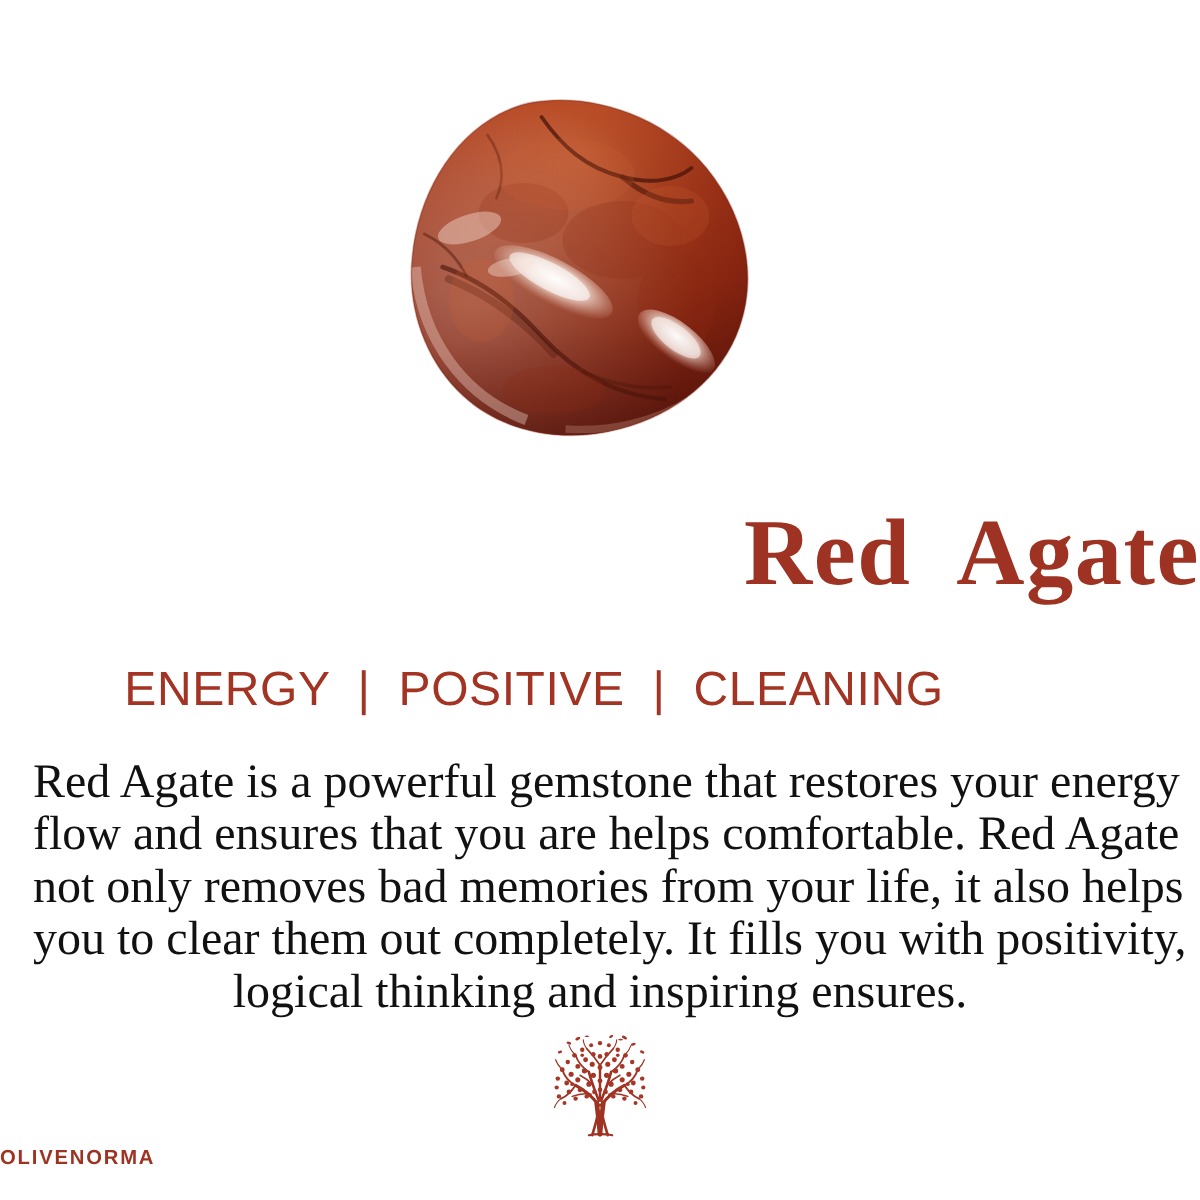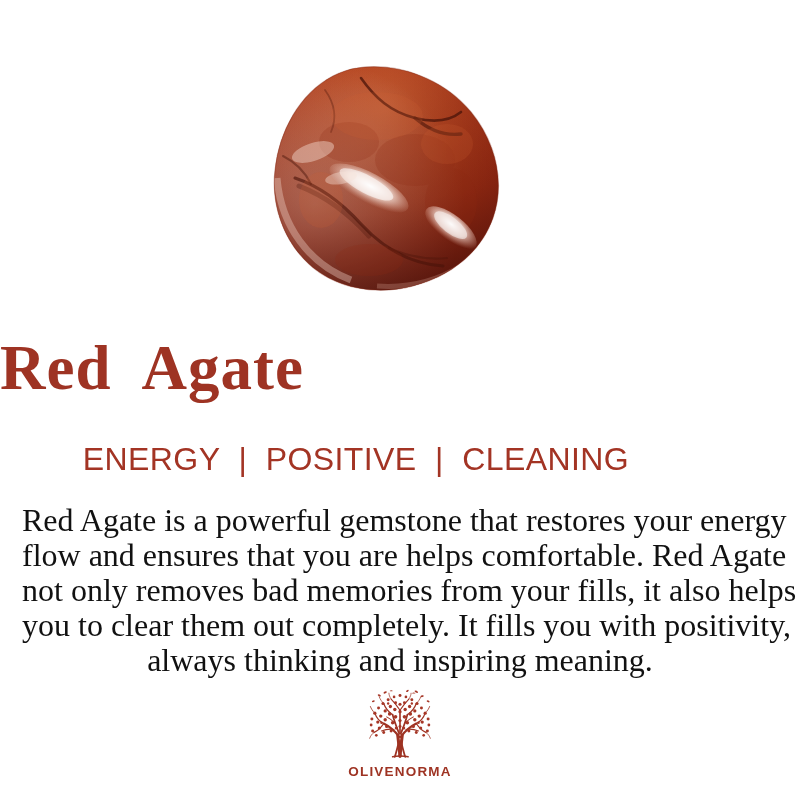--- a/index.html
+++ b/index.html
@@ -32,21 +32,21 @@
     width: 250px;
     height: 240px;
   }
 
   
   .title {
     position: absolute;
     left: 0;
     top: 337px;
     width: 800px;
-    text-align: left;
+    text-align: right;
     font-family: "Liberation Serif", "DejaVu Serif", serif;
     font-weight: 700;
     font-size: 63px;
     line-height: 1;
     letter-spacing: 1px;
     color: #9E3323;
     white-space: pre;
   }
 
   
@@ -81,21 +81,21 @@
     display: block;
     white-space: pre;
   }
 
   
   .logo {
     position: absolute;
     left: 0;
     top: 688px;
     width: 800px;
-    text-align: center;
+    text-align: left;
   }
   .logo-mark {
     display: block;
     margin: 0 auto;
     width: 76px;
     height: 74px;
   }
   .logo-word {
     display: block;
     margin-top: 2px;
@@ -219,23 +219,23 @@
     </svg>
   </div>
 
   <div class="title">Red  Agate</div>
 
   <div class="subtitle">ENERGY  |  POSITIVE  |  CLEANING</div>
 
   <div class="body-copy">
     <span class="line">Red Agate is a powerful gemstone that restores your energy</span>
     <span class="line">flow and ensures that you are helps comfortable. Red Agate</span>
-    <span class="line">not only removes bad memories from your fills, it also helps</span>
+    <span class="line">not only removes bad memories from your life, it also helps</span>
     <span class="line">you to clear them out completely. It fills you with positivity,</span>
-    <span class="line">always thinking and inspiring meaning.</span>
+    <span class="line">logical thinking and inspiring ensures.</span>
   </div>
 
   <div class="logo">
     <svg class="logo-mark" viewBox="0 0 100 100">
       <g stroke="#9E3323" fill="none" stroke-linecap="round">
 
         <path d="M 50 92 C 49 80, 48 72, 47 64" stroke-width="4.2"></path>
         <path d="M 50 92 C 51 80, 52 72, 53 64" stroke-width="4.2"></path>
         <path d="M 43 93 C 45 86, 47 80, 48 74" stroke-width="2.4"></path>
         <path d="M 57 93 C 55 86, 53 80, 52 74" stroke-width="2.4"></path>

